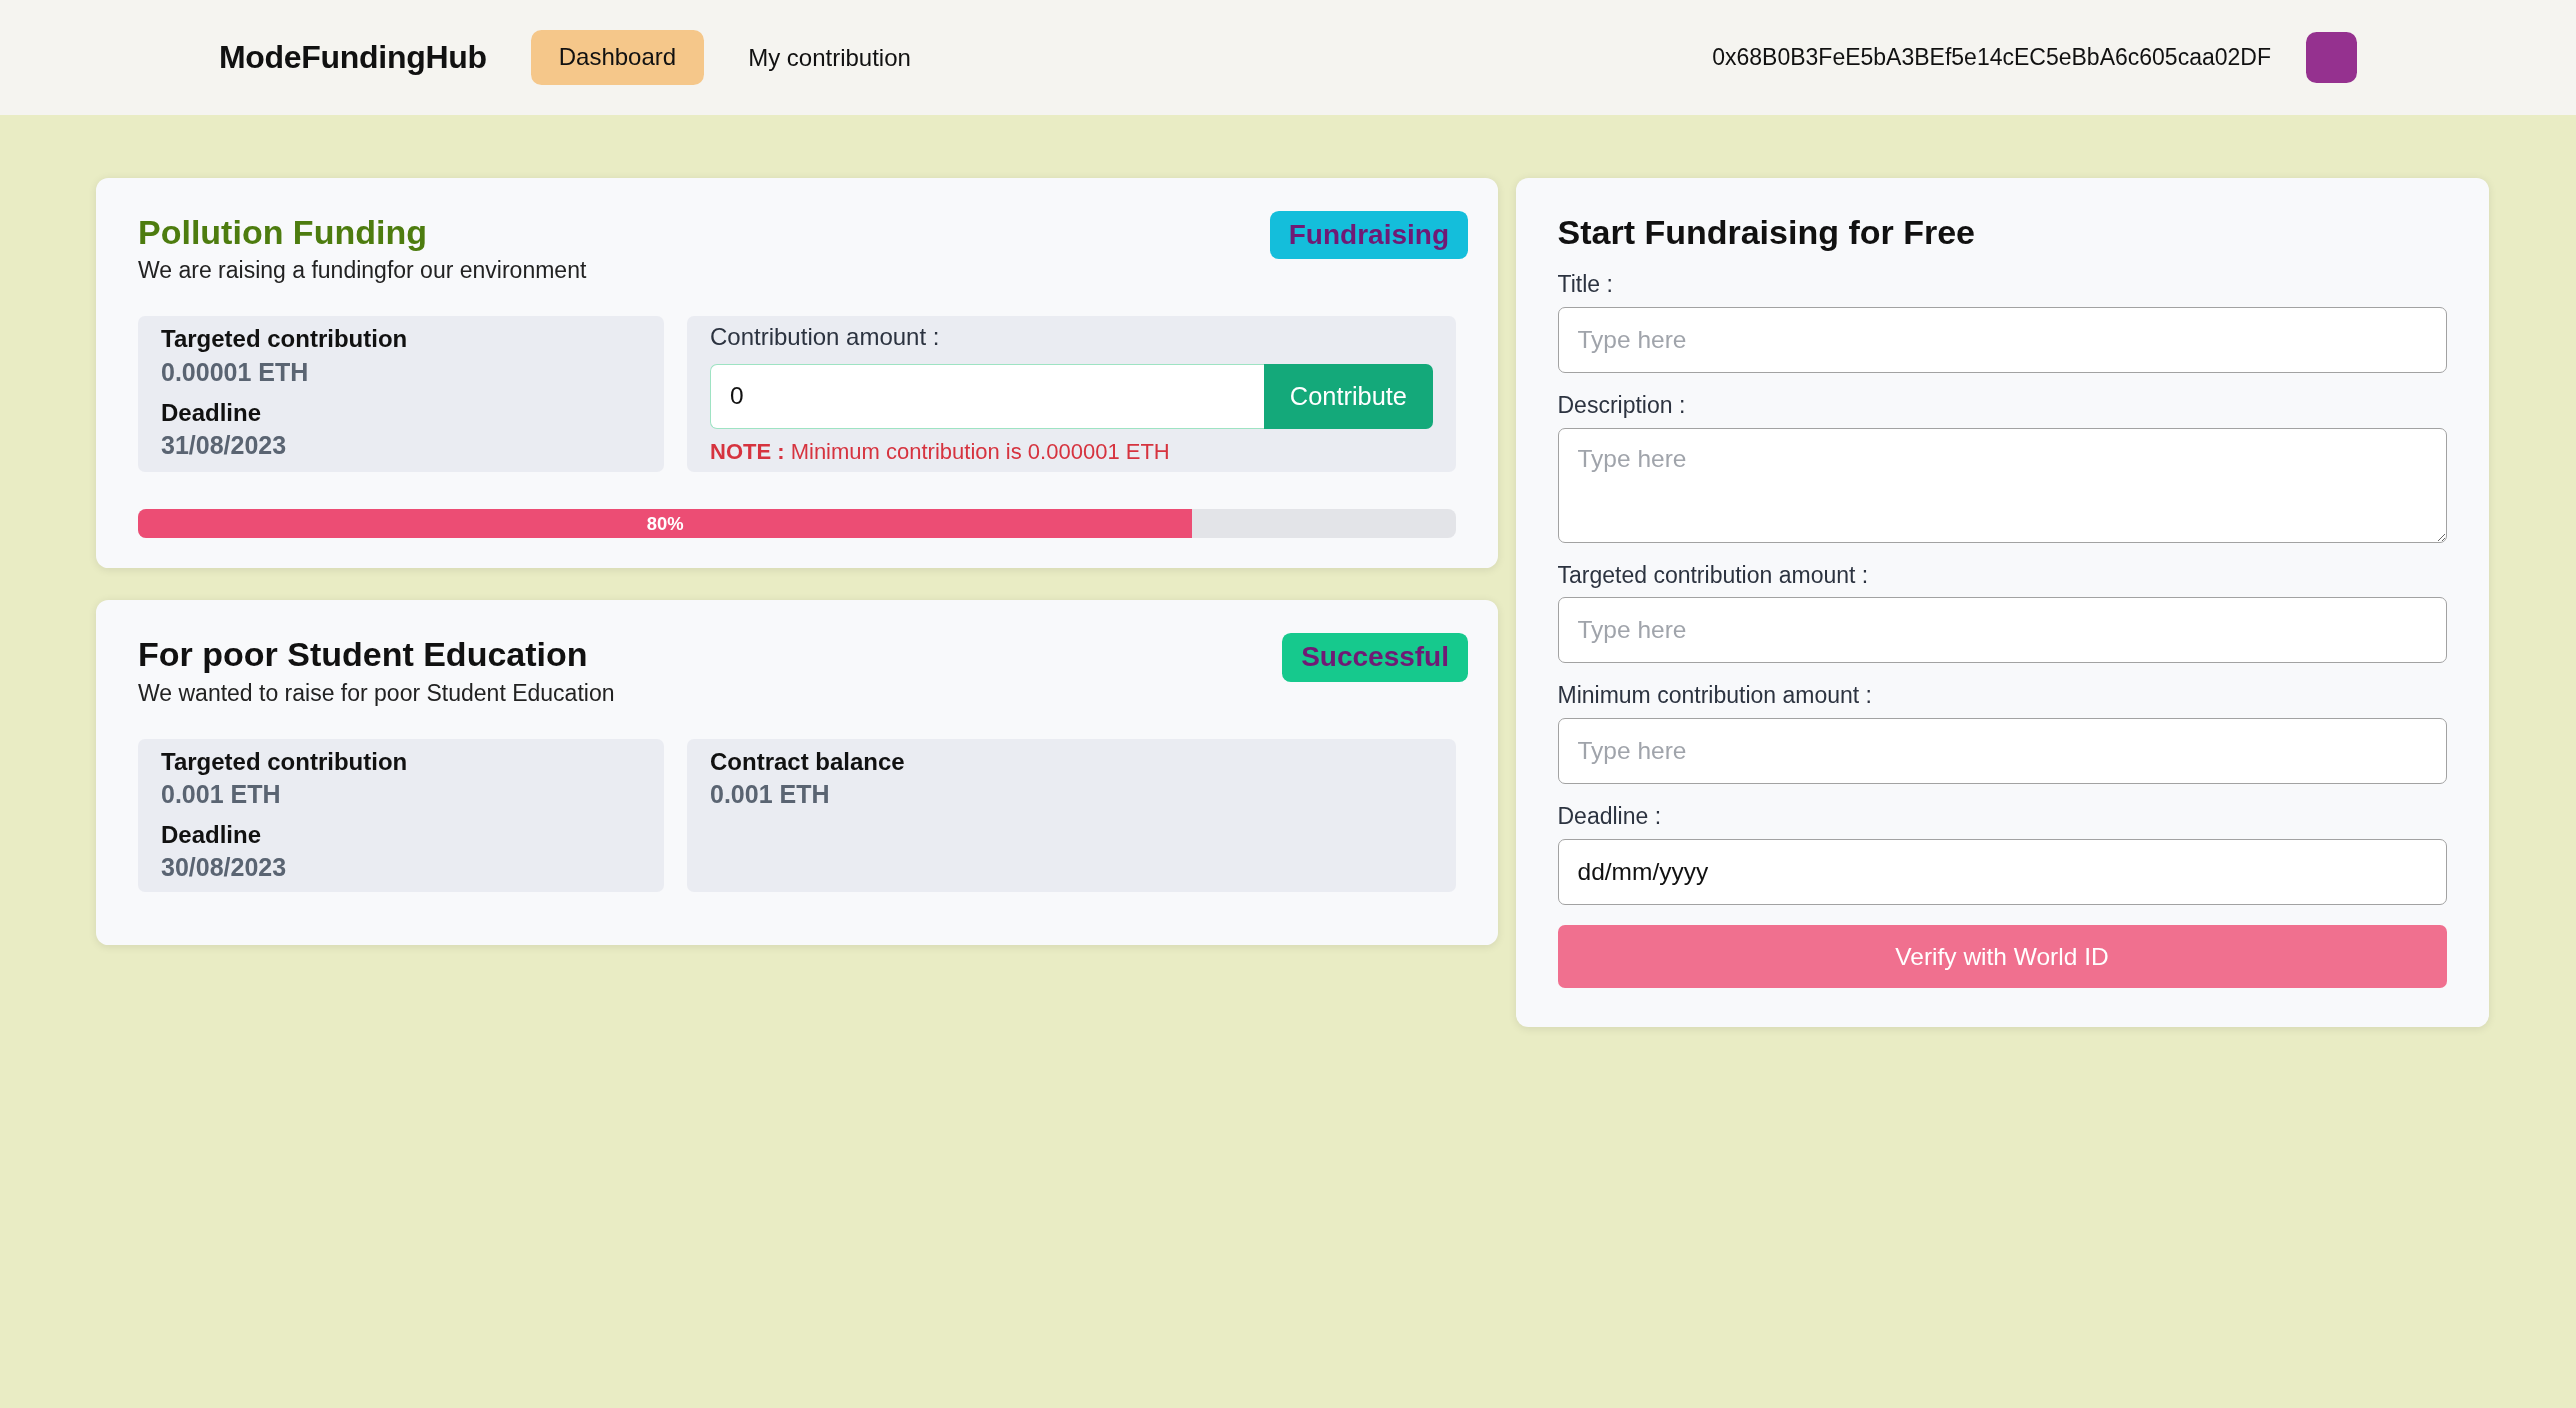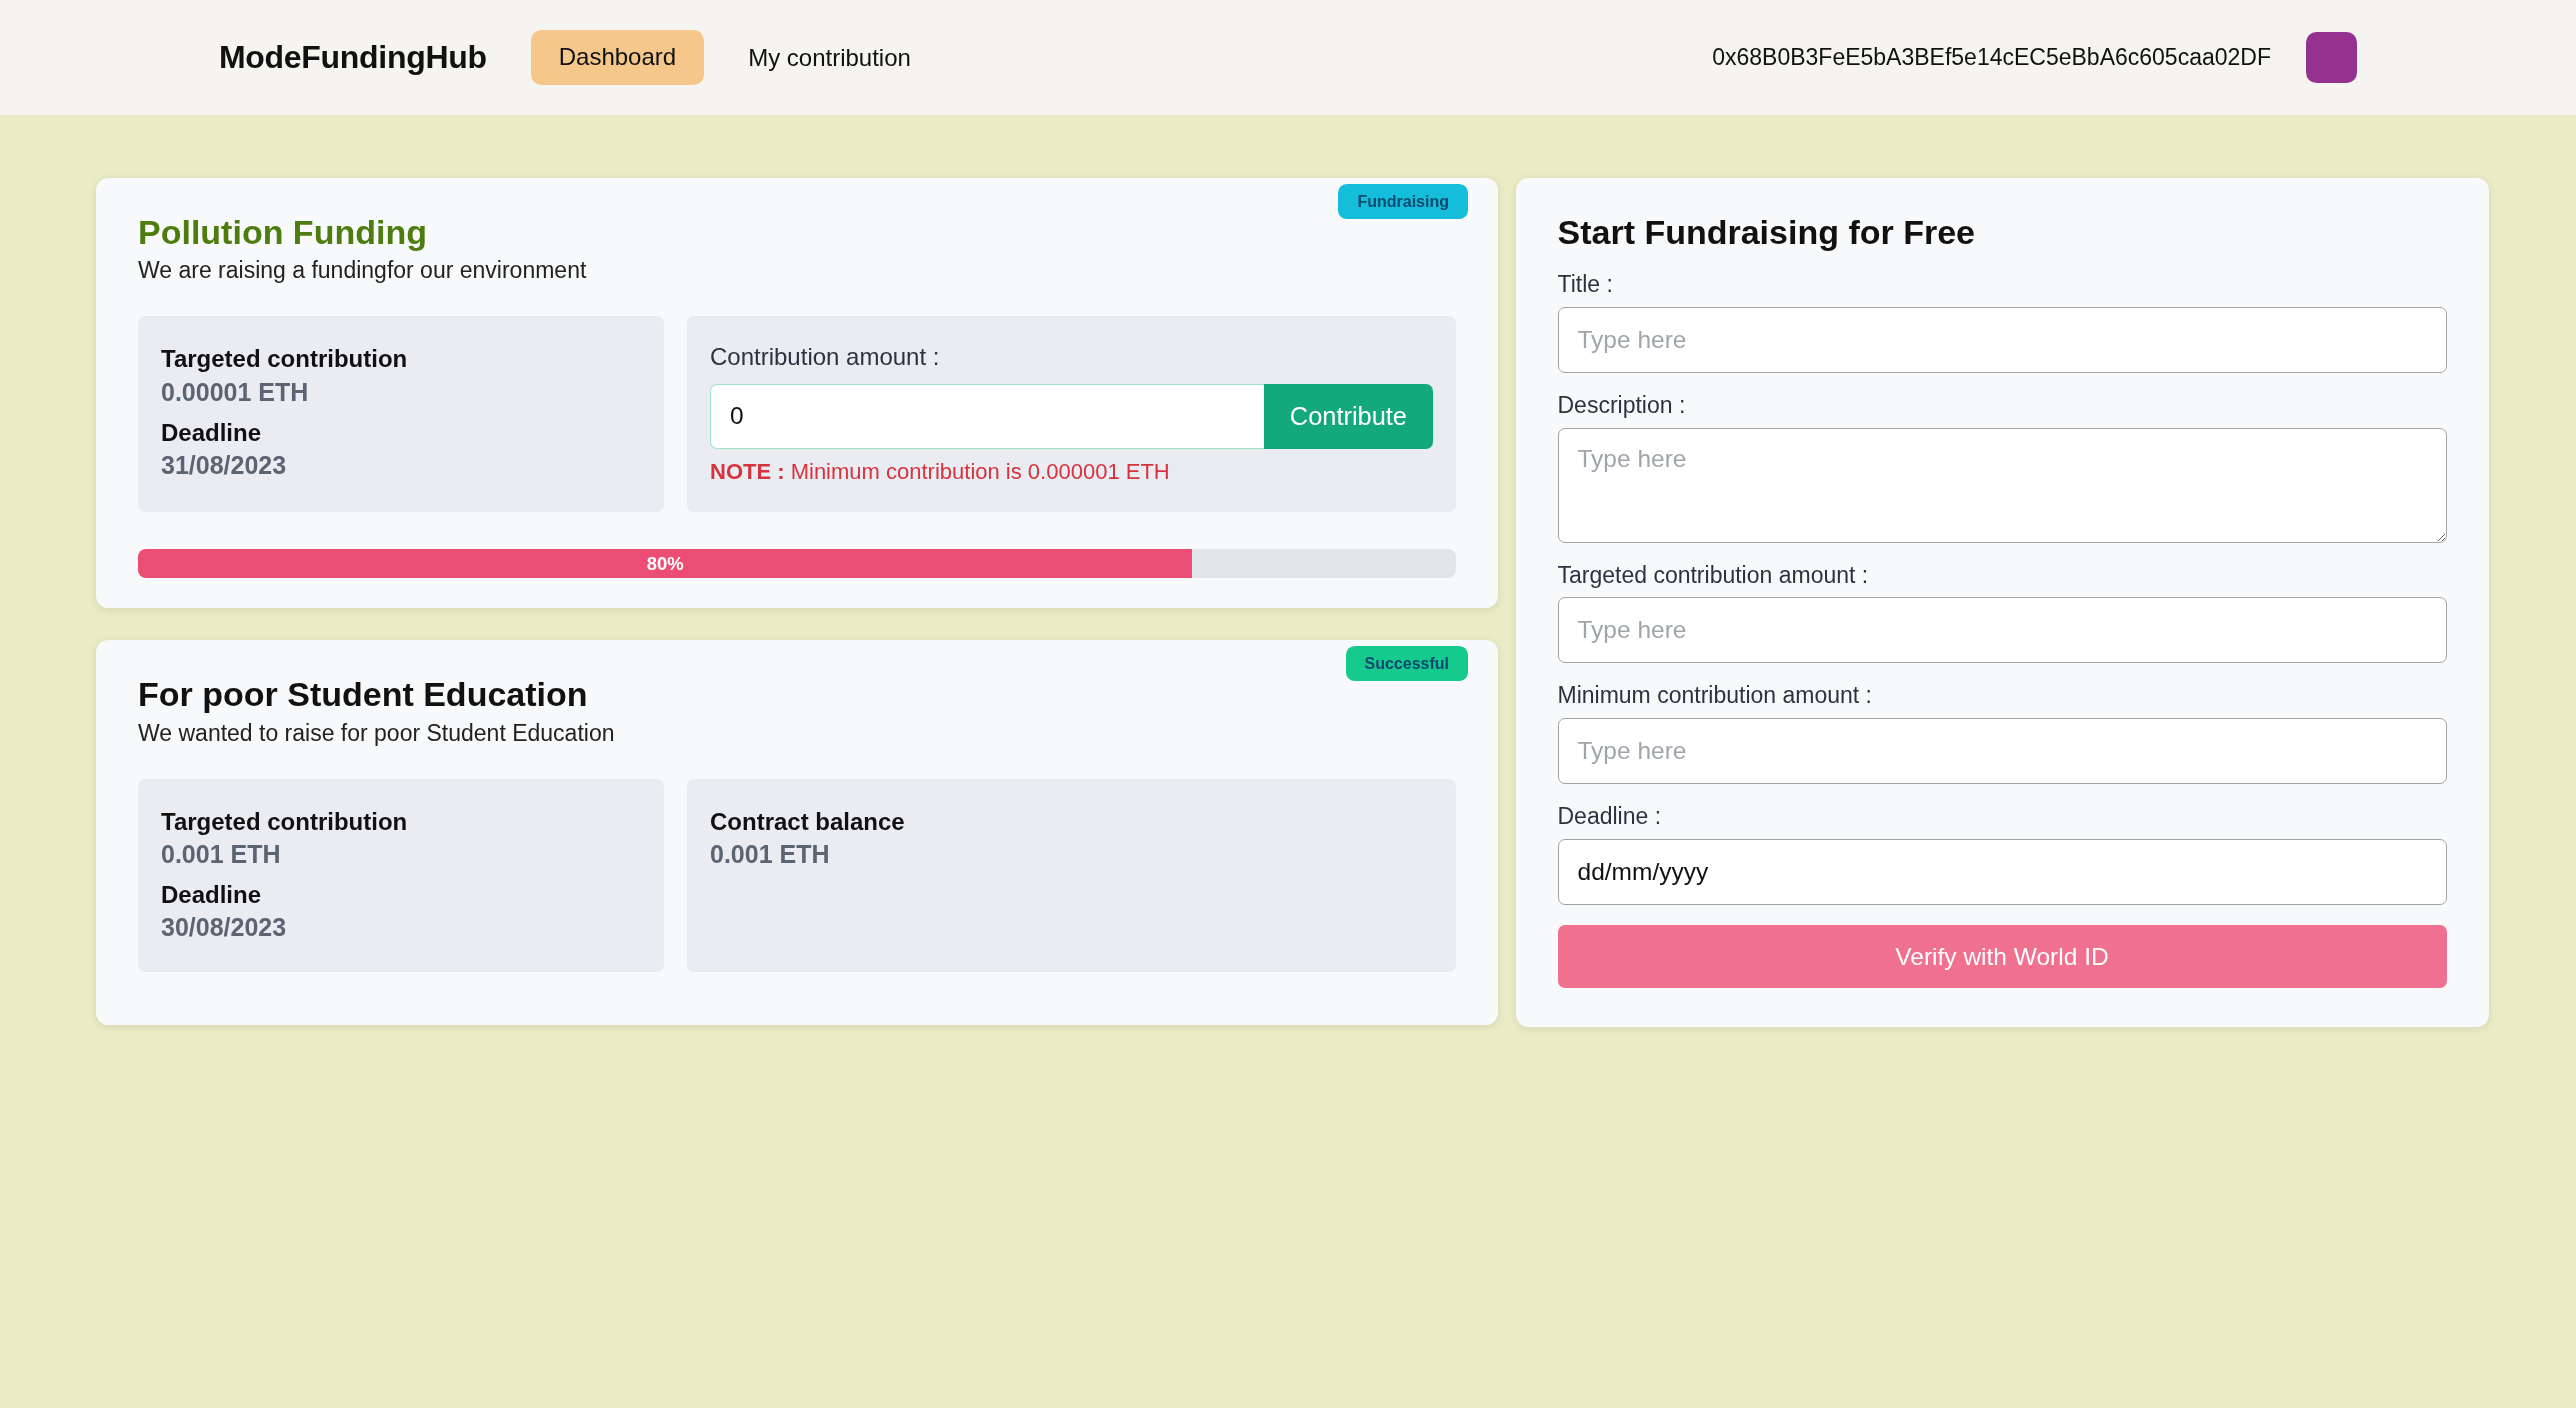--- a/index.html
+++ b/index.html
@@ -94,26 +94,26 @@
     border-radius: 12.3px;
     box-shadow: 0 1.8px 8.8px rgba(0,0,0,0.09);
     position: relative;
   }
 
   .card-campaign { padding: 35px 42px 30px 42px; }
   .card-campaign + .card-campaign { margin-top: 32px; }
 
   .badge {
     position: absolute;
-    top: 6px;
+    top: 33px;
     right: 30px;
     border-radius: 8.8px;
     padding: 8.8px 19px;
-    color: #0c4a6e;
-    font-size: 16px;
+    color: #701a75;
+    font-size: 28px;
     font-weight: 700;
     line-height: 1.1;
     white-space: nowrap;
   }
   .badge-fundraising { background: #14bedb; }
   .badge-successful  { background: #16c98d; }
 
   .campaign-title {
     font-size: 34px;
     font-weight: 700;
@@ -128,21 +128,21 @@
     margin-bottom: 32px;
   }
 
   .info-row {
     display: flex;
     gap: 23px;
   }
   .info-box {
     background: #eaecf2;
     border-radius: 7px;
-    padding: 27px 23px;
+    padding: 7px 23px;
   }
   .info-box.narrow { flex: 0 0 526px; }
   .info-box.wide   { flex: 1 1 auto; }
 
   .info-label {
     font-size: 24px;
     font-weight: 700;
     color: #111;
     line-height: 1.35;
   }

